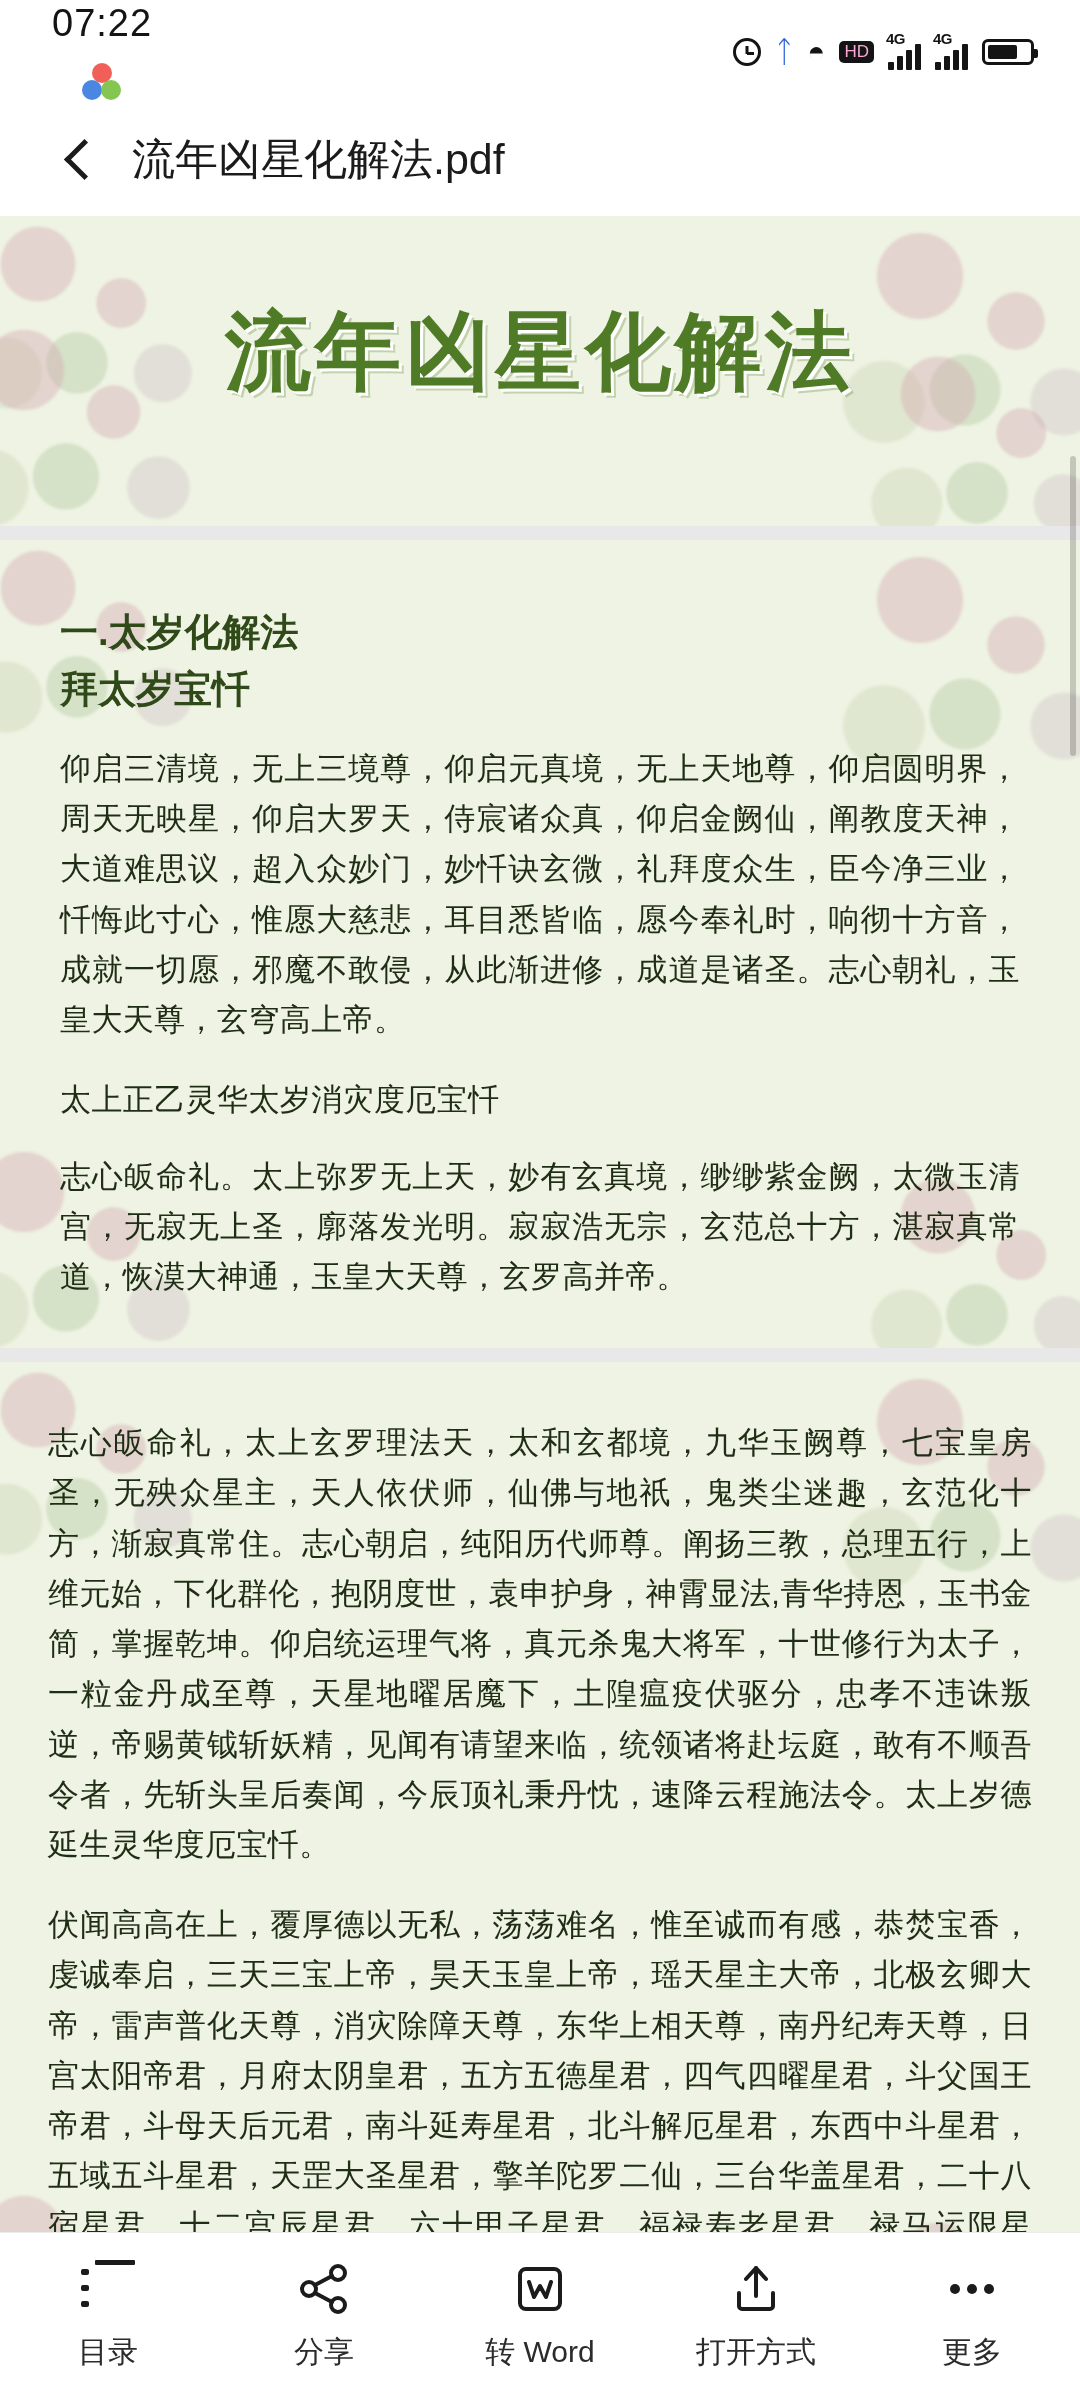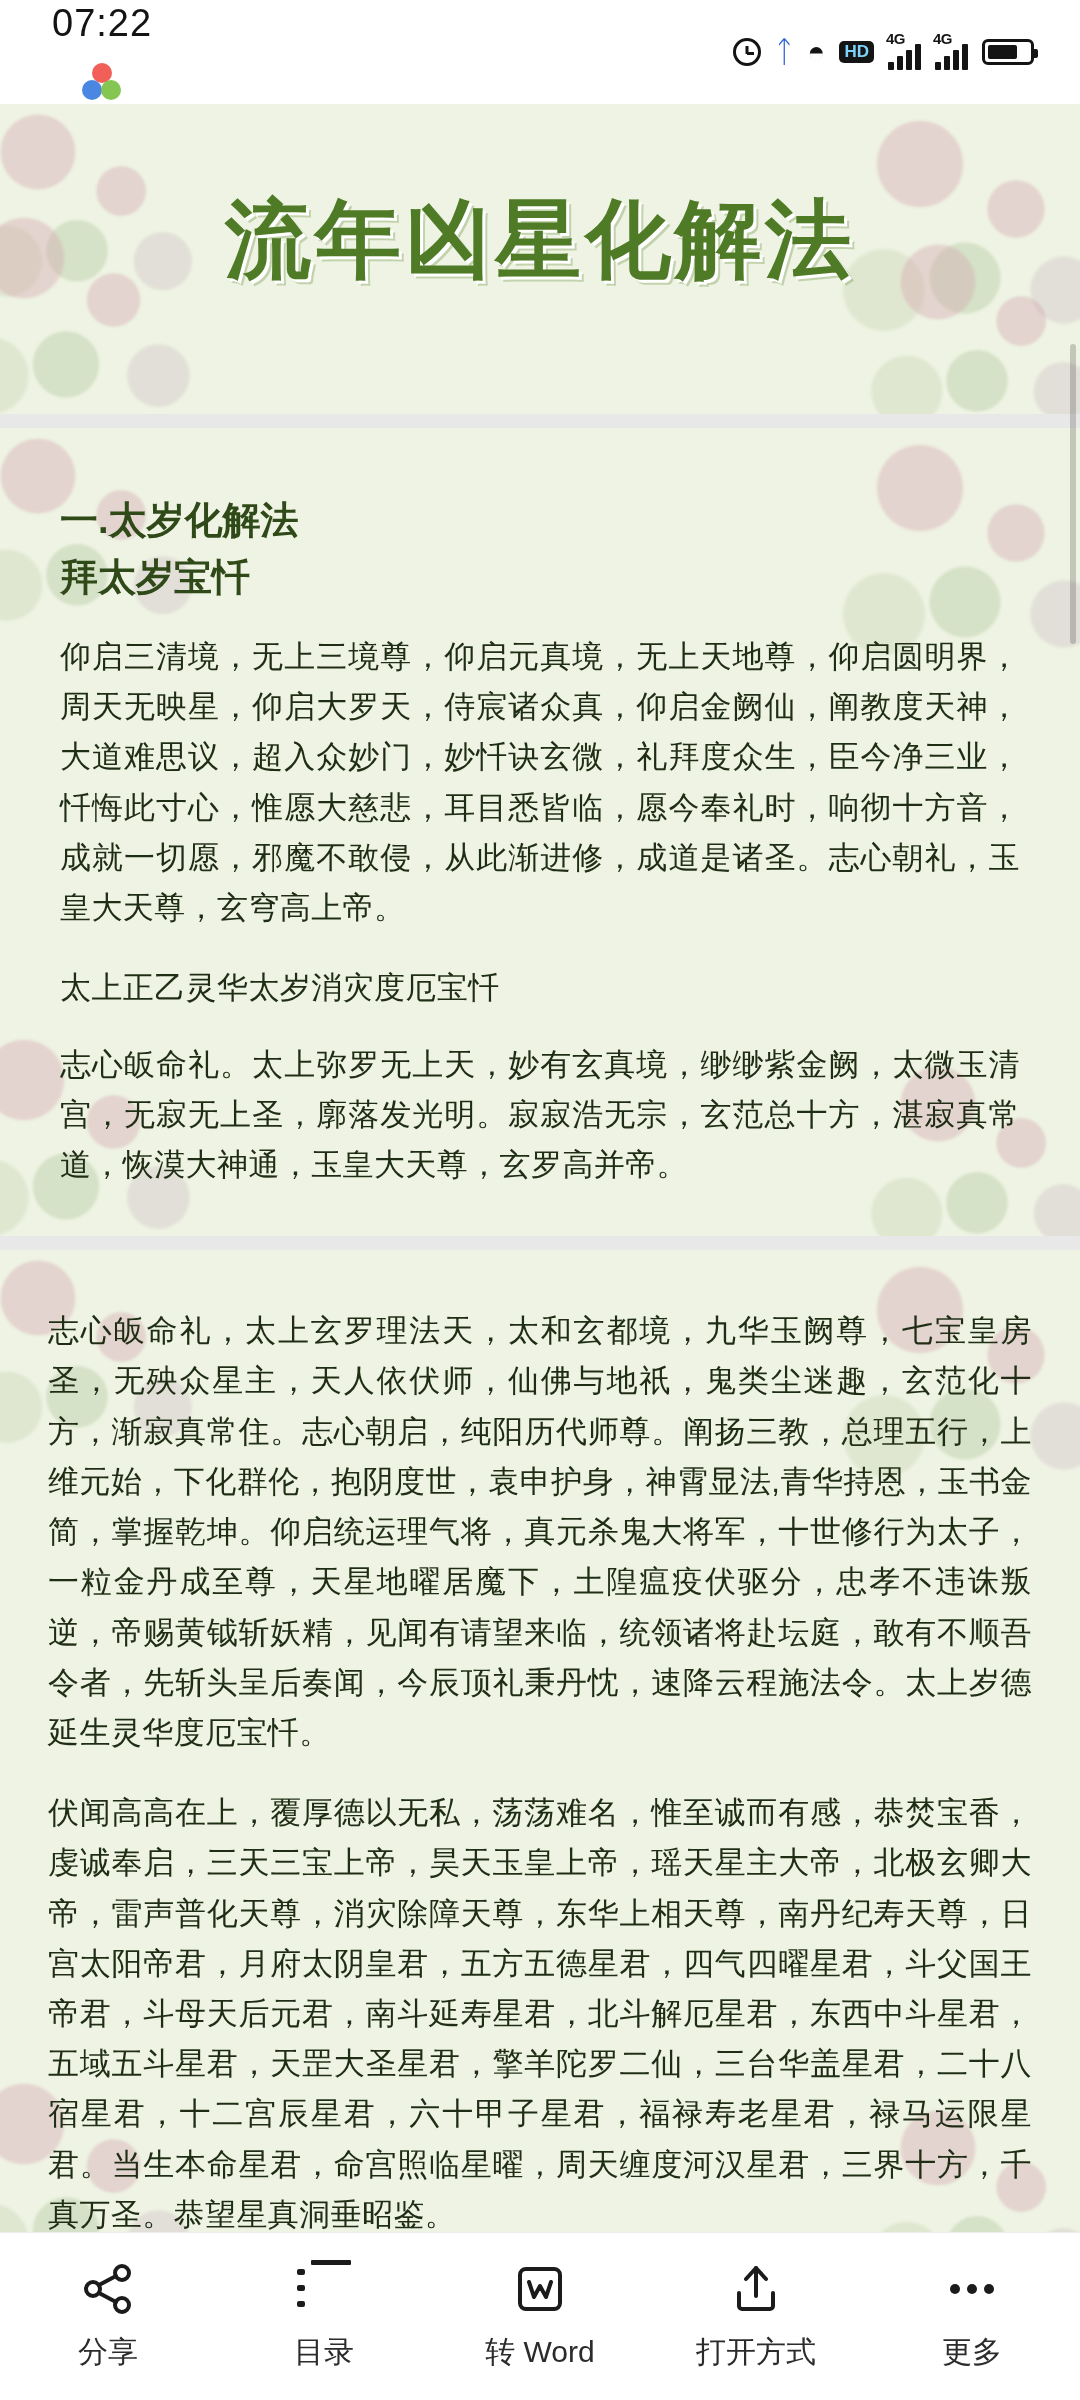--- a/index.html
+++ b/index.html
@@ -55,21 +55,21 @@
     content: ""; position: absolute; left: 50%; top: 5px; width: 3px; height: 8px;
     background: #141414; transform: translateX(-50%);
   }
   .icon-clock::after {
     content: ""; position: absolute; left: 50%; top: 11px; width: 7px; height: 3px;
     background: #141414;
   }
   .icon-bt { font-size: 30px; color: #2a62d8; line-height: 1; }
   .icon-wifi { font-size: 30px; color: #141414; line-height: 1; }
   .badge-hd {
-    background: #141414; color: #7dd3fc; font-size: 17px; font-weight: bold;
+    background: #141414; color: #f9a8d4; font-size: 17px; font-weight: normal;
     border-radius: 5px; padding: 2px 5px; line-height: 1.1; letter-spacing: 0;
   }
   .sig { display: flex; align-items: flex-end; gap: 2px; position: relative; padding-top: 10px;}
   .sig .bars { display: flex; align-items: flex-end; gap: 3px; }
   .sig .bars i { display: block; width: 6px; background: #141414; border-radius: 1px; }
   .sig .bars i:nth-child(1){height: 8px;}
   .sig .bars i:nth-child(2){height: 14px;}
   .sig .bars i:nth-child(3){height: 20px;}
   .sig .bars i:nth-child(4){height: 26px;}
   .sig .g {
@@ -270,20 +270,24 @@
             <i></i>
             <i></i>
           </span>
       </span>
       <span class="si battery">
           <span style="width:72%"></span>
         </span>
     </div>
   </div>
 
+  <div class="titlebar">
+    <div class="back-icon"></div>
+    <div class="doc-title">流年凶星化解法.pdf</div>
+  </div>
 
   <div class="doc-area">
 
     <div class="scroll-ind"></div>
 
     <div class="page page-cover">
       <div class="floral fl-tl"></div>
       <div class="floral fl-tr"></div>
       <div class="floral fl-bl"></div>
       <div class="floral fl-br"></div>
@@ -315,45 +319,45 @@
         <div class="para">志心皈命礼，太上玄罗理法天，太和玄都境，九华玉阙尊，七宝皇房圣，无殃众星主，天人依伏师，仙佛与地祇，鬼类尘迷趣，玄范化十方，渐寂真常住。志心朝启，纯阳历代师尊。阐扬三教，总理五行，上维元始，下化群伦，抱阴度世，袁申护身，神霄显法,青华持恩，玉书金简，掌握乾坤。仰启统运理气将，真元杀鬼大将军，十世修行为太子，一粒金丹成至尊，天星地曜居魔下，土隍瘟疫伏驱分，忠孝不违诛叛逆，帝赐黄钺斩妖精，见闻有请望来临，统领诸将赴坛庭，敢有不顺吾令者，先斩头呈后奏闻，今辰顶礼秉丹忱，速降云程施法令。太上岁德延生灵华度厄宝忏。</div>
         <div class="para">伏闻高高在上，覆厚德以无私，荡荡难名，惟至诚而有感，恭焚宝香，虔诚奉启，三天三宝上帝，昊天玉皇上帝，瑶天星主大帝，北极玄卿大帝，雷声普化天尊，消灾除障天尊，东华上相天尊，南丹纪寿天尊，日宫太阳帝君，月府太阴皇君，五方五德星君，四气四曜星君，斗父国王帝君，斗母天后元君，南斗延寿星君，北斗解厄星君，东西中斗星君，五域五斗星君，天罡大圣星君，擎羊陀罗二仙，三台华盖星君，二十八宿星君，十二宫辰星君，六十甲子星君，福禄寿老星君，禄马运限星君。当生本命星君，命宫照临星曜，周天缠度河汉星君，三界十方，千真万圣。恭望星真洞垂昭鉴。</div>
       </div>
     </div>
 
   </div>
 
   <div class="toolbar">
 
     <div class="tb-item">
+      <div class="tb-ico ico-list">
+        <b></b>
+          <b></b>
+          <b></b>
+          <i></i>
+          <i></i>
+          <i></i>
+      </div>
+      <div class="tb-label">目录</div>
+    </div>
+
+    <div class="tb-item">
       <div class="tb-ico">
         <svg class="ico" viewBox="0 0 58 58" fill="none" stroke="#1b1b1b" stroke-width="4" stroke-linecap="round">
           <circle cx="43" cy="13" r="7"></circle>
           <circle cx="14" cy="29" r="7"></circle>
           <circle cx="43" cy="45" r="7"></circle>
           <line x1="20" y1="25" x2="37" y2="16"></line>
           <line x1="20" y1="33" x2="37" y2="42"></line>
         </svg>
       </div>
       <div class="tb-label">分享</div>
     </div>
 
     <div class="tb-item">
-      <div class="tb-ico ico-list">
-        <b></b>
-          <b></b>
-          <b></b>
-          <i></i>
-          <i></i>
-          <i></i>
-      </div>
-      <div class="tb-label">目录</div>
-    </div>
-
-    <div class="tb-item">
       <div class="tb-ico">
         <svg class="ico" viewBox="0 0 58 58" fill="none" stroke="#1b1b1b" stroke-width="4" stroke-linejoin="round" stroke-linecap="round">
           <rect x="9" y="9" width="40" height="40" rx="6"></rect>
           <path d="M18 22 L23 37 L29 26 L35 37 L40 22" stroke-width="4"></path>
         </svg>
       </div>
       <div class="tb-label">转 Word</div>
     </div>
 
     <div class="tb-item">

